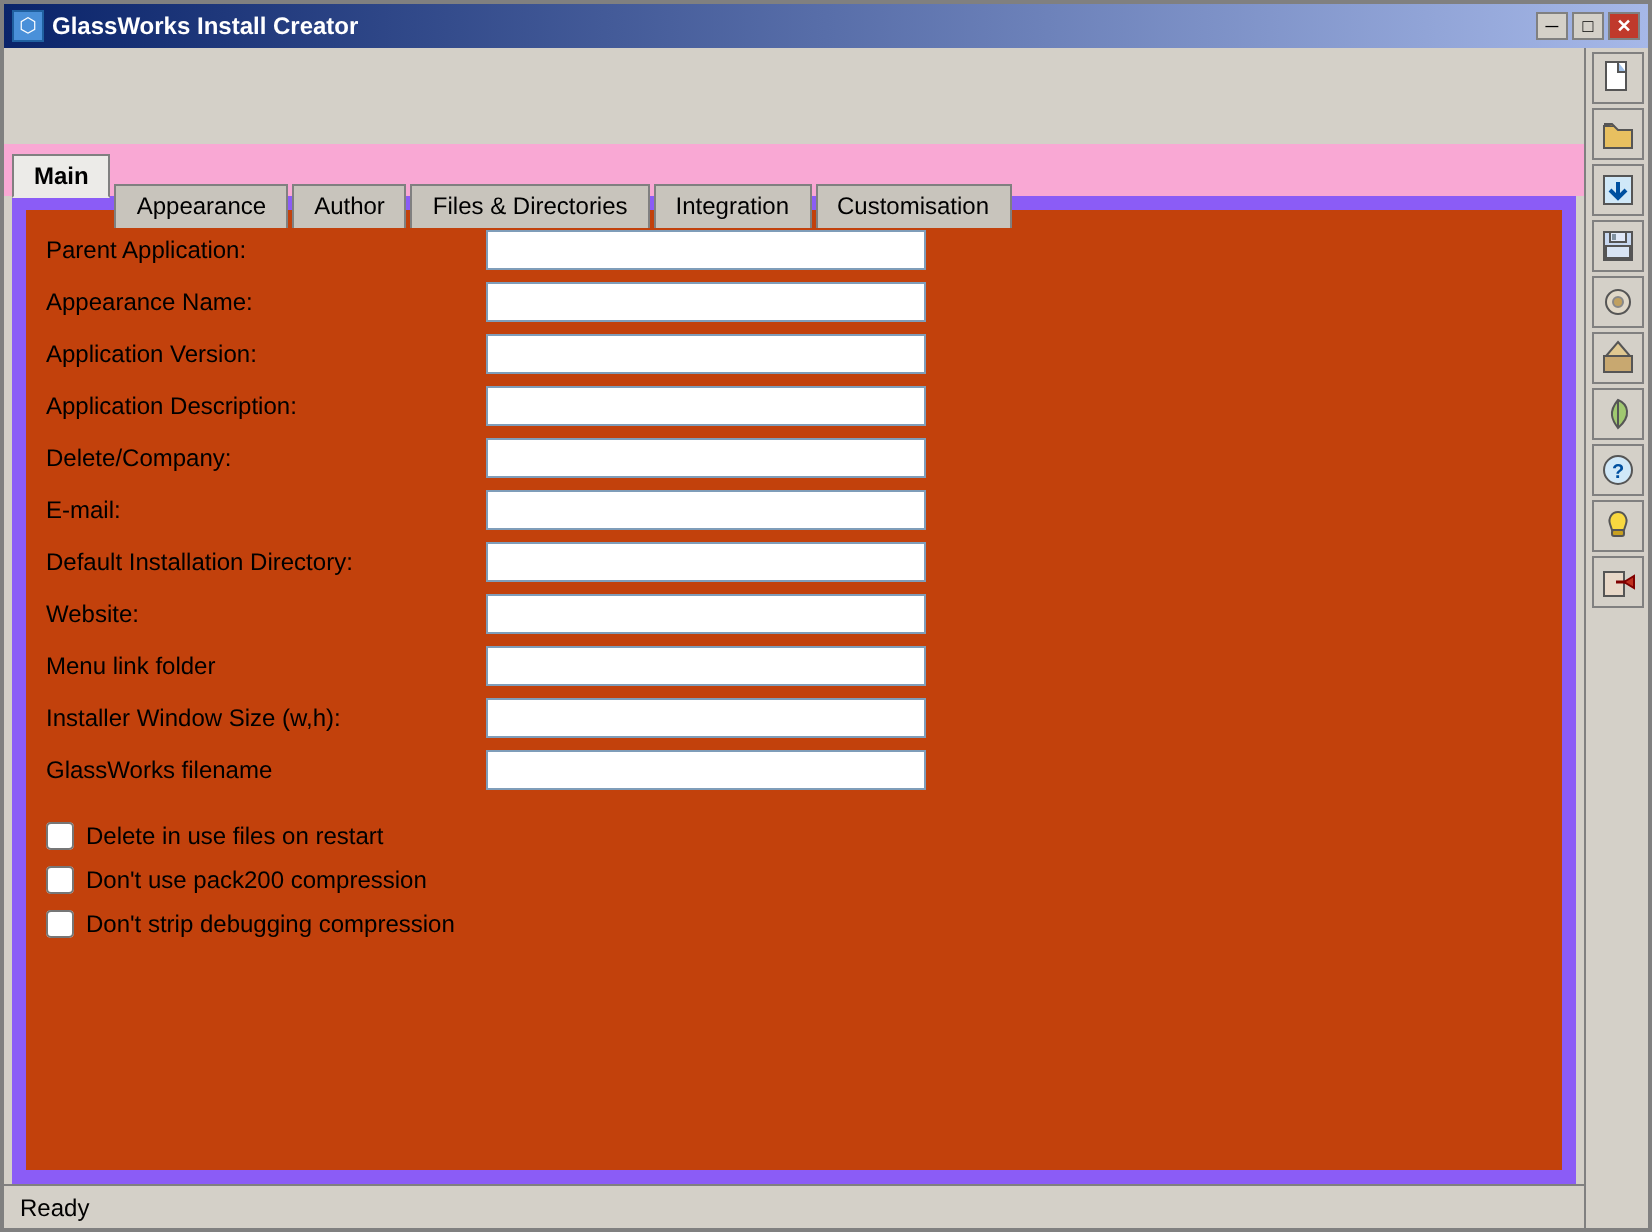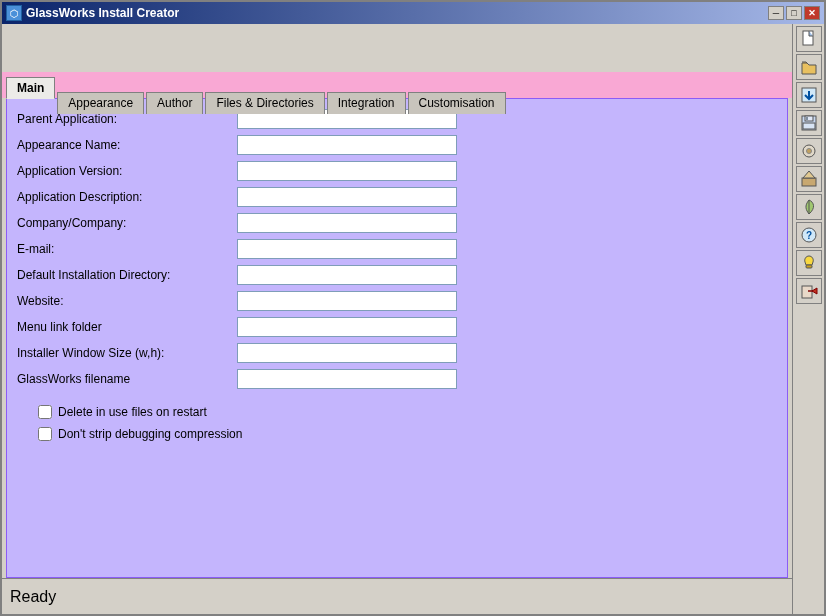--- a/index.html
+++ b/index.html
@@ -122,22 +122,22 @@
     }
 
     .tab:not(.active) {
       background: #c8c4bc;
       top: 16px;
     }
 
     
     .form-panel {
       flex: 1;
-      background: #c4b5fd;
-      border: 1px solid #8b5cf6;
+      background: #c2410c;
+      border: 7px solid #8b5cf6;
       margin: 0 4px;
       padding: 10px;
       overflow-y: auto;
     }
 
     .form-row {
       display: flex;
       align-items: center;
       margin-bottom: 6px;
     }
@@ -158,47 +158,46 @@
       padding: 1px 3px;
       font-size: 12px;
       outline: none;
     }
 
     .checkbox-row {
       display: flex;
       align-items: flex-start;
       margin-bottom: 8px;
       gap: 6px;
-      margin-left: 21px;
     }
 
     .checkbox-row input[type="checkbox"] {
       width: 14px;
       height: 14px;
       cursor: pointer;
     }
 
     .checkbox-label {
       font-size: 12px;
       color: #000;
     }
 
     .checkboxes-section {
       margin-top: 16px;
     }
 
     
     .status-bar {
-      height: 36px;
+      height: 22px;
       background: #d4d0c8;
       border-top: 1px solid #808080;
       display: flex;
       align-items: center;
       padding: 0 8px;
-      font-size: 16px;
+      font-size: 12px;
       flex-shrink: 0;
     }
 
     
     .right-toolbar {
       width: 32px;
       background: #d4d0c8;
       border-left: 1px solid #808080;
       display: flex;
       flex-direction: column;
@@ -270,21 +269,21 @@
           <span class="form-label">Application Version:</span>
           <input class="form-input" type="text" value="" style="">
         </div>
 
         <div class="form-row">
           <span class="form-label">Application Description:</span>
           <input class="form-input" type="text" value="" style="">
         </div>
 
         <div class="form-row">
-          <span class="form-label">Company/Company:</span>
+          <span class="form-label">Delete/Company:</span>
           <input class="form-input" type="text" value="" style="">
         </div>
 
         <div class="form-row">
           <span class="form-label">E-mail:</span>
           <input class="form-input" type="text" value="" style="">
         </div>
 
         <div class="form-row">
           <span class="form-label">Default Installation Directory:</span>
@@ -311,20 +310,24 @@
           <input class="form-input" type="text" value="" style="">
         </div>
 
         <div class="checkboxes-section">
           <div class="checkbox-row">
             <input type="checkbox" style="">
             <span class="checkbox-label">Delete in use files on restart</span>
           </div>
           <div class="checkbox-row">
             <input type="checkbox" style="">
+            <span class="checkbox-label">Don't use pack200 compression</span>
+          </div>
+          <div class="checkbox-row">
+            <input type="checkbox" style="">
             <span class="checkbox-label">Don't strip debugging compression</span>
           </div>
         </div>
 
       </div>
 
       <div class="status-bar">
         <span>Ready</span>
       </div>
     </div>

